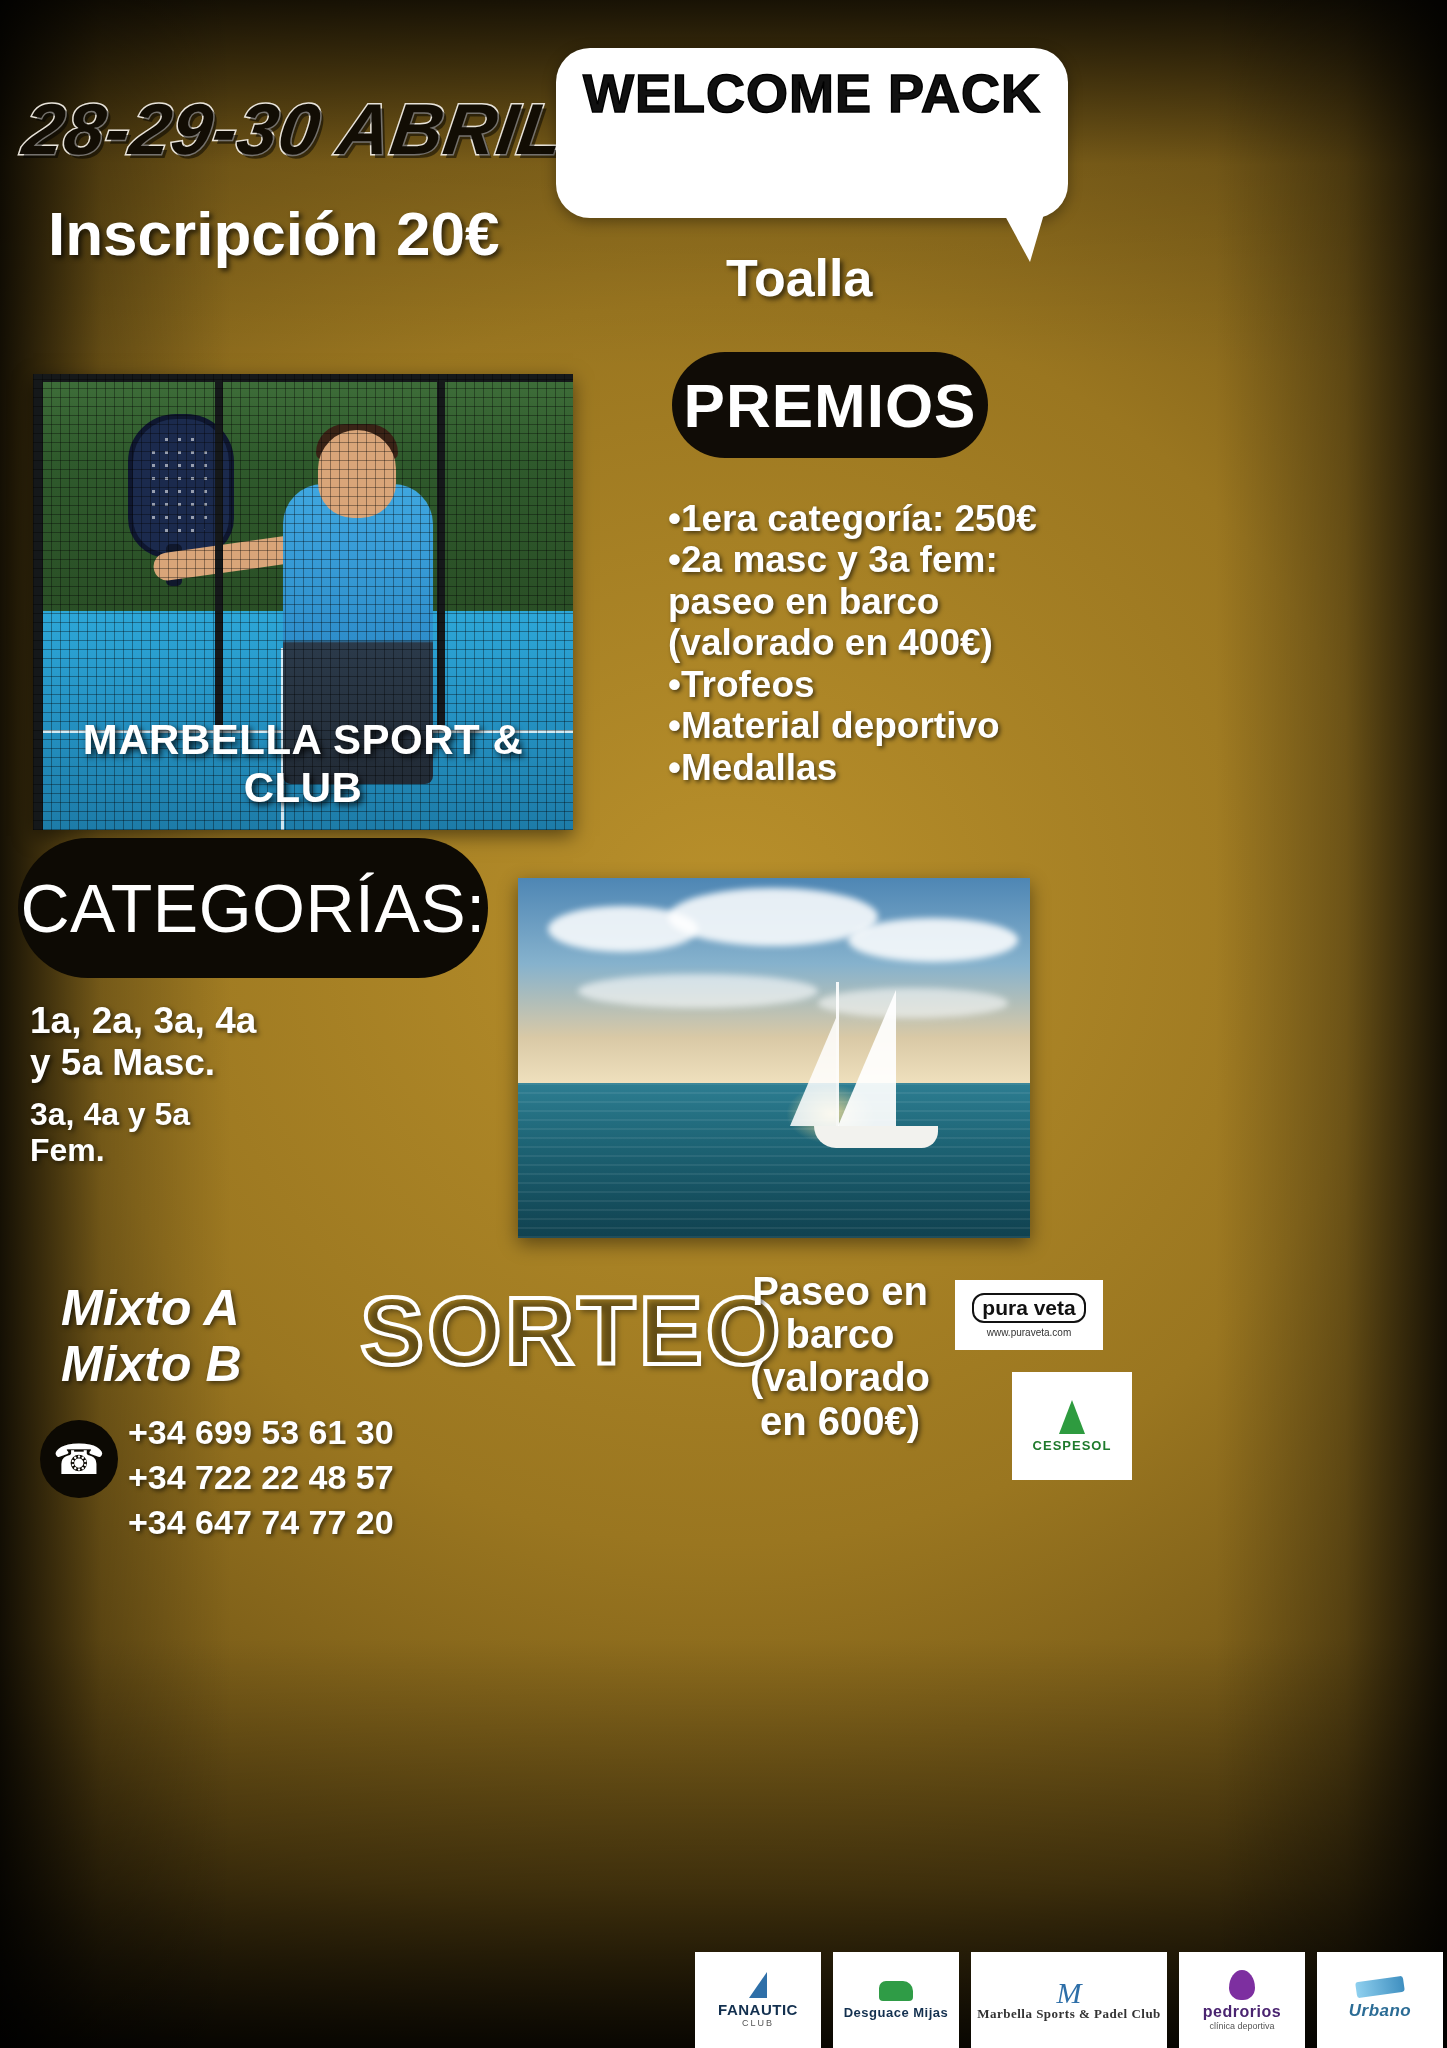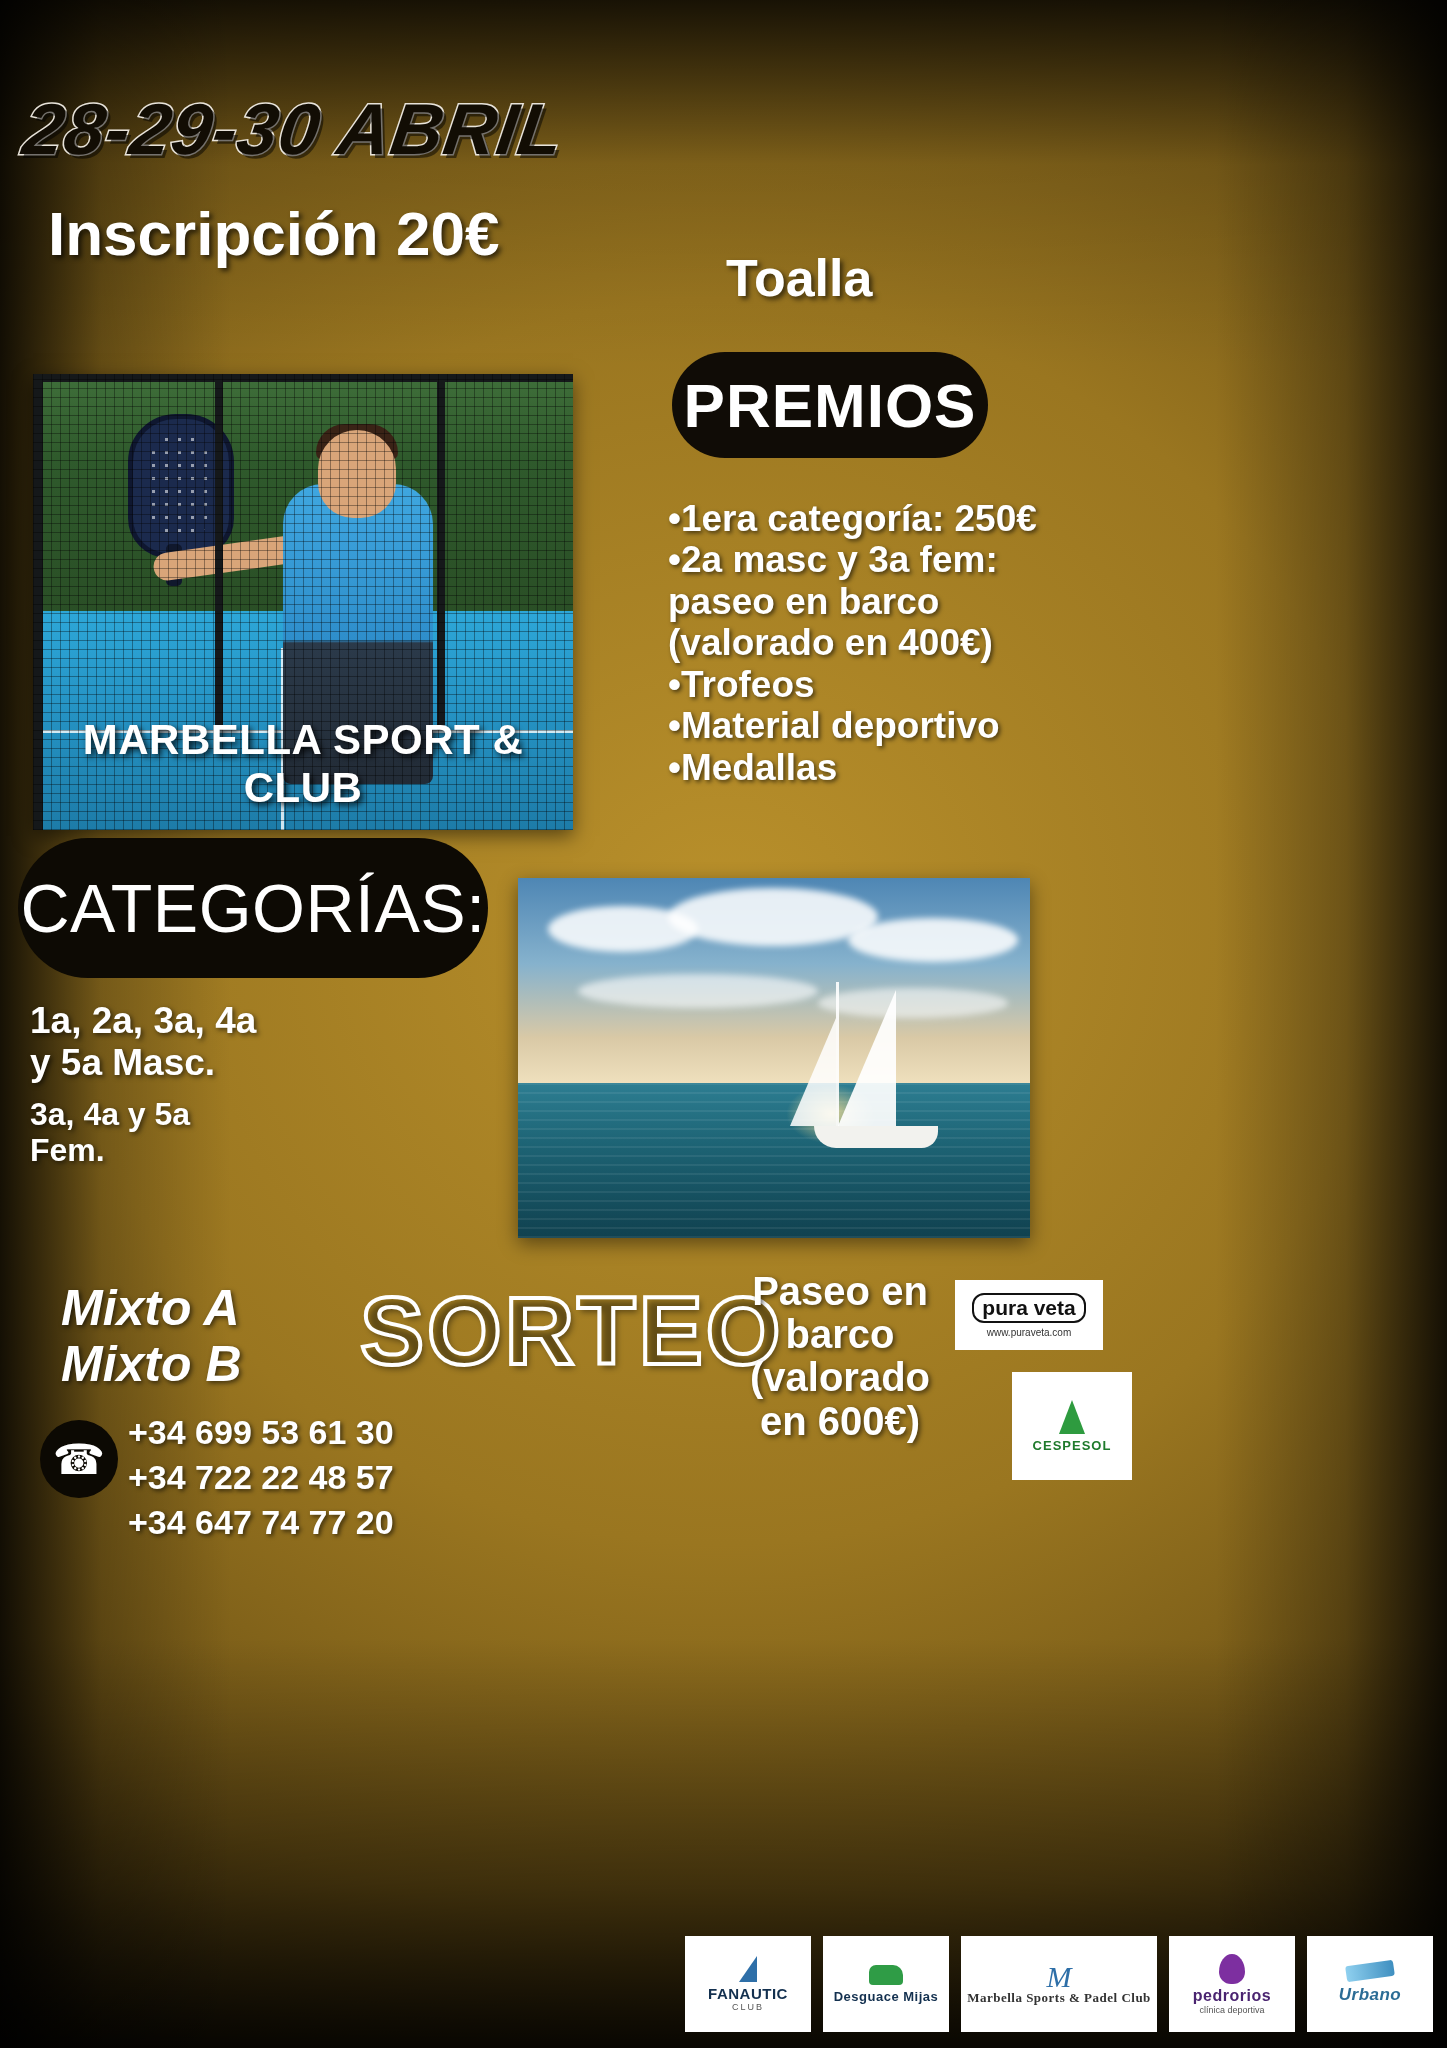--- a/index.html
+++ b/index.html
@@ -406,28 +406,28 @@
     left: 128px; top: 1410px;
     font-size: 34px;
     font-weight: bold;
     line-height: 1.32;
     color: #ffffff;
     text-shadow: 2px 2px 4px rgba(0,0,0,0.6);
   }
 
   
   #sponsor-bar {
-    left: 0; bottom: 16px;
+    left: 0; bottom: 0;
     width: 1447px;
     height: 120px;
     display: flex;
     align-items: flex-end;
     justify-content: flex-end;
     gap: 12px;
-    padding-right: 14px;
+    padding-right: 4px;
     box-sizing: border-box;
     z-index: 4;
   }
   .sponsor-card {
     width: 126px;
     height: 96px;
     background: #ffffff;
     display: flex;
     flex-direction: column;
     align-items: center;
@@ -469,20 +469,25 @@
   }
 </style>
 </head>
 <body>
 
 <div id="poster">
 
   <div class="layer" id="date-headline">28-29-30 ABRIL</div>
   <div class="layer" id="inscription">Inscripción 20€</div>
 
+  <div class="layer" id="welcome-bubble">
+    <div id="welcome-text">WELCOME
+PACK</div>
+    <div class="tail"></div>
+  </div>
   <div class="layer" id="towel">Toalla</div>
 
   <div class="layer" id="premios-pill">
     <span>PREMIOS</span>
   </div>
   <div class="layer" id="prize-list">
     <div>•1era categoría: 250€</div>
     <div>•2a masc y 3a fem:</div>
     <div>paseo en barco</div>
     <div>(valorado en 400€)</div>

